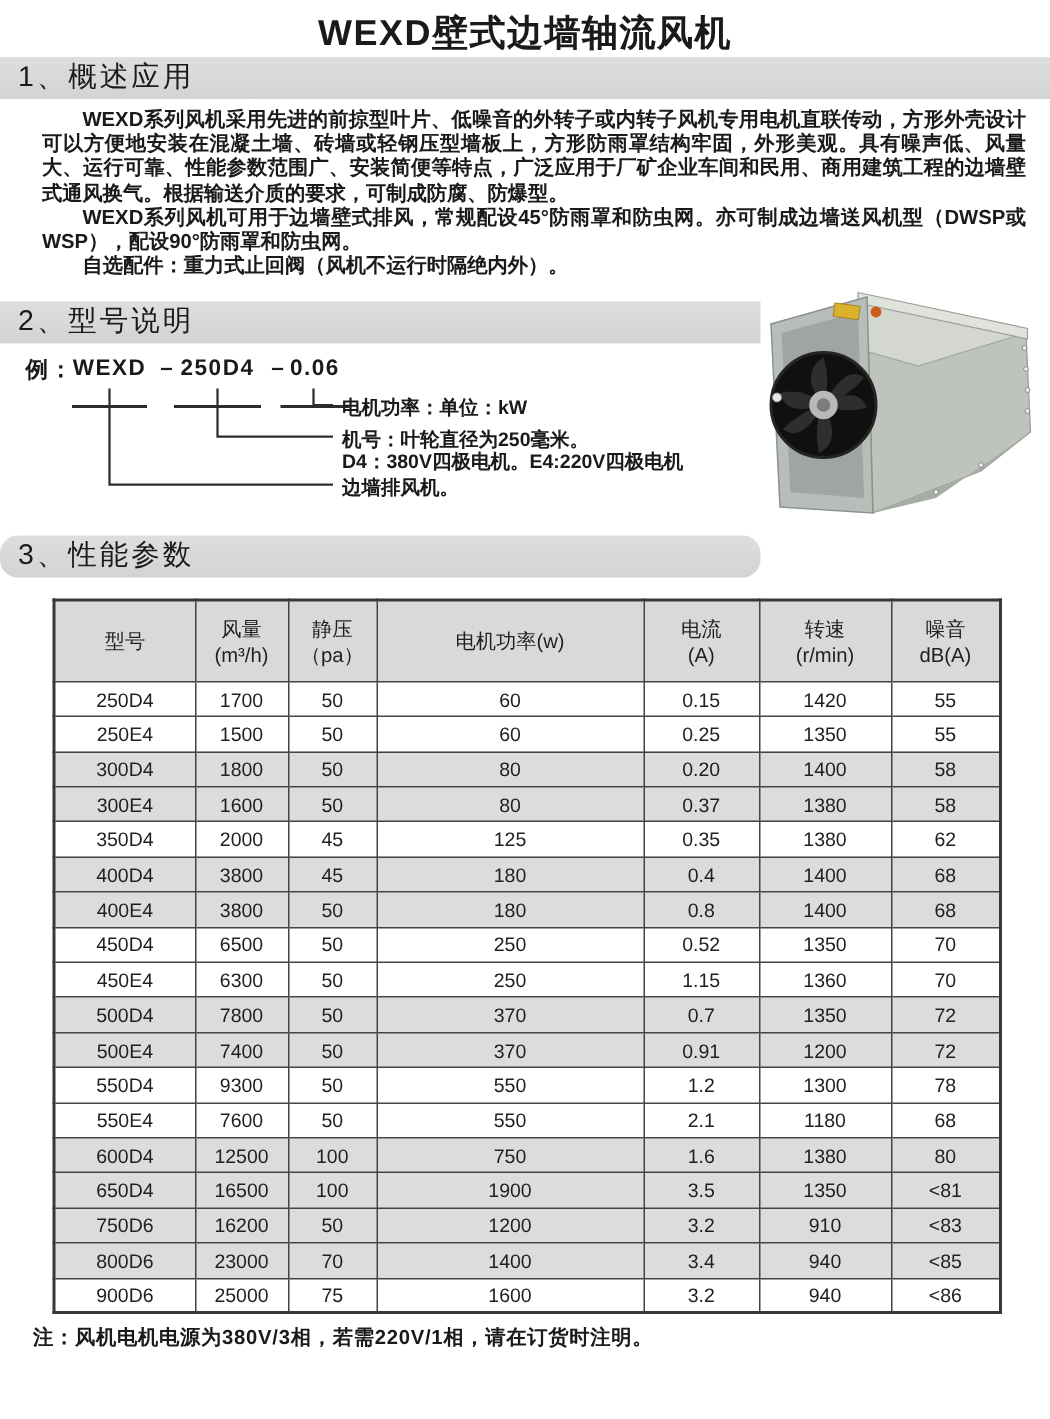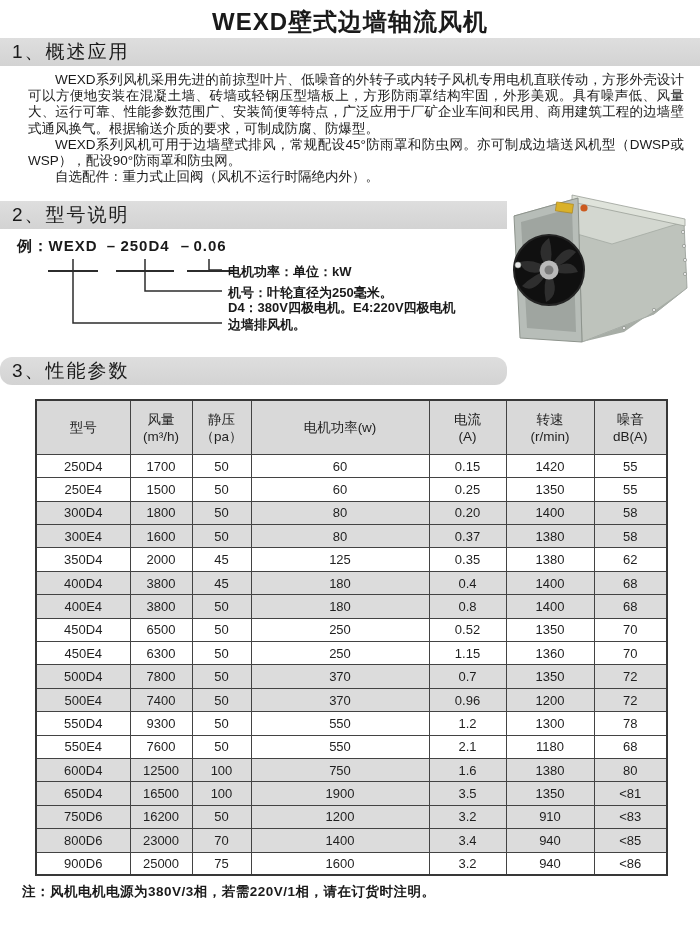--- a/index.html
+++ b/index.html
@@ -29,21 +29,21 @@
     letter-spacing: 2px;
   }
   .bar-full { width: 700px; margin-top: 4px; }
   .bar-short { width: 507px; }
   #section2-bar { margin-top: 16px; }
   #section3-bar { margin-top: 20px; border-radius: 12px; }
 
   .overview-text {
     margin: 6px 16px 0 28px;
     font-size: 13.5px;
-    font-weight: 400;
+    font-weight: 700;
     line-height: 16.2px;
     text-align: justify;
   }
   .overview-text p { text-indent: 2em; }
 
   
   .model-diagram {
     position: relative;
     height: 102px;
     margin: 6px 0 0 17px;
@@ -301,21 +301,21 @@
           <td>370</td>
           <td>0.7</td>
           <td>1350</td>
           <td>72</td>
         </tr>
         <tr class="shaded">
           <td>500E4</td>
           <td>7400</td>
           <td>50</td>
           <td>370</td>
-          <td>0.96</td>
+          <td>0.91</td>
           <td>1200</td>
           <td>72</td>
         </tr>
         <tr>
           <td>550D4</td>
           <td>9300</td>
           <td>50</td>
           <td>550</td>
           <td>1.2</td>
           <td>1300</td>

